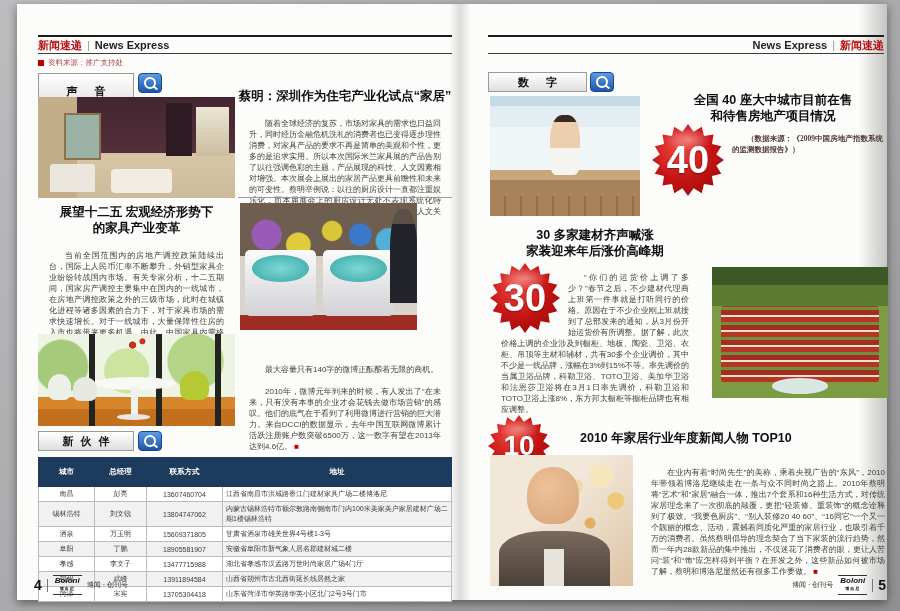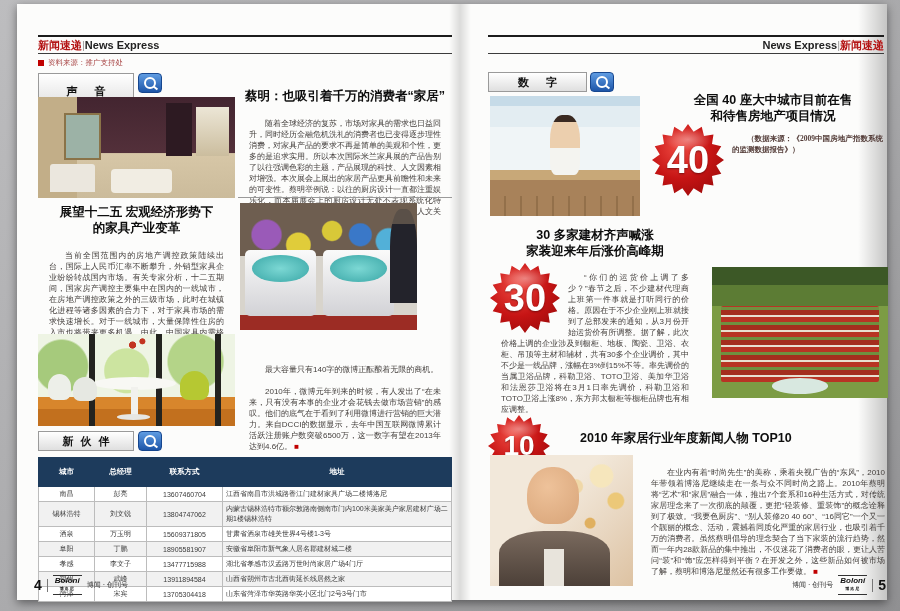--- a/index.html
+++ b/index.html
@@ -8,21 +8,21 @@
     background:linear-gradient(145deg,#bdbdbf 0%,#a8a8aa 55%,#909092 100%);}
   .paper{position:absolute;left:17px;top:4px;width:870px;height:596px;background:#fcfcfb;
     box-shadow:0 3px 9px rgba(0,0,0,.45);}
   .gutter{position:absolute;left:449px;top:4px;width:22px;height:596px;
     background:linear-gradient(90deg,rgba(0,0,0,0),rgba(0,0,0,.13) 50%,rgba(0,0,0,0));}
   .edge-r{position:absolute;left:858px;top:4px;width:29px;height:596px;
     background:linear-gradient(90deg,rgba(0,0,0,0),rgba(0,0,0,.22));}
   .rule{position:absolute;background:#1c1c1c;}
   .thin{background:#3c3c3c;height:1px;}
 
-  .hdrrow{position:absolute;height:14px;display:flex;align-items:center;font-size:11px;font-weight:bold;}
+  .hdrrow{position:absolute;height:14px;display:flex;align-items:center;gap:5px;font-size:11px;font-weight:bold;}
   .hdr-cn{color:#b41414;}
   .hdr-en{color:#222;}
   .hdr-sep{color:#999;font-weight:normal;}
 
   .srcline{position:absolute;display:flex;align-items:center;gap:4px;font-size:7.5px;color:#a84444;}
   .redsq{width:6px;height:6px;background:#c00000;display:inline-block;}
 
   .seclabel{position:absolute;border:1px solid #9a9a9a;background:linear-gradient(180deg,#ffffff,#dfdfdf);
     display:flex;align-items:center;justify-content:center;font-size:11px;font-weight:bold;color:#111;
     letter-spacing:7px;padding-left:7px;box-sizing:border-box;}
@@ -153,21 +153,21 @@
   </div>
 
   <div class="photo ph1" style="left:38px;top:97px;width:197px;height:101px;">
     <div class="mirror"></div>
     <div class="shelfdark"></div>
     <div class="window"></div>
     <div class="tub"></div>
     <div class="basin"></div>
   </div>
 
-  <div class="atitle" style="left:238px;top:88px;width:214px;">蔡明：也吸引着千万的消费者“家居”</div>
+  <div class="atitle" style="left:238px;top:88px;width:214px;">蔡明：深圳作为住宅产业化试点“家居”</div>
   <div class="bodytext" style="left:238px;top:107px;width:214px;">
     <p>随着全球经济的复苏，市场对家具的需求也日益回升，同时经历金融危机洗礼的消费者也已变得逐步理性消费，对家具产品的要求不再是简单的美观和个性，更多的是追求实用。所以本次国际米兰家具展的产品告别了以往强调色彩的主题，产品展现的科技、人文因素相对增强。本次展会上展出的家居产品更具前瞻性和未来的可变性。蔡明举例说：以往的厨房设计一直都注重娱乐化，而本届展会上的厨房设计无处不表现系统化特色，人们生活中需要的功能都能一一找到答案，人文关怀提升到最高境界。</p>
   </div>
 
   <div class="hrule" style="left:238px;top:197px;width:214px;"></div>
 
   <div class="photo ph2" style="left:240px;top:203px;width:177px;height:127px;">
     <div class="machine m1">
         <div class="lid"></div>
       </div>

